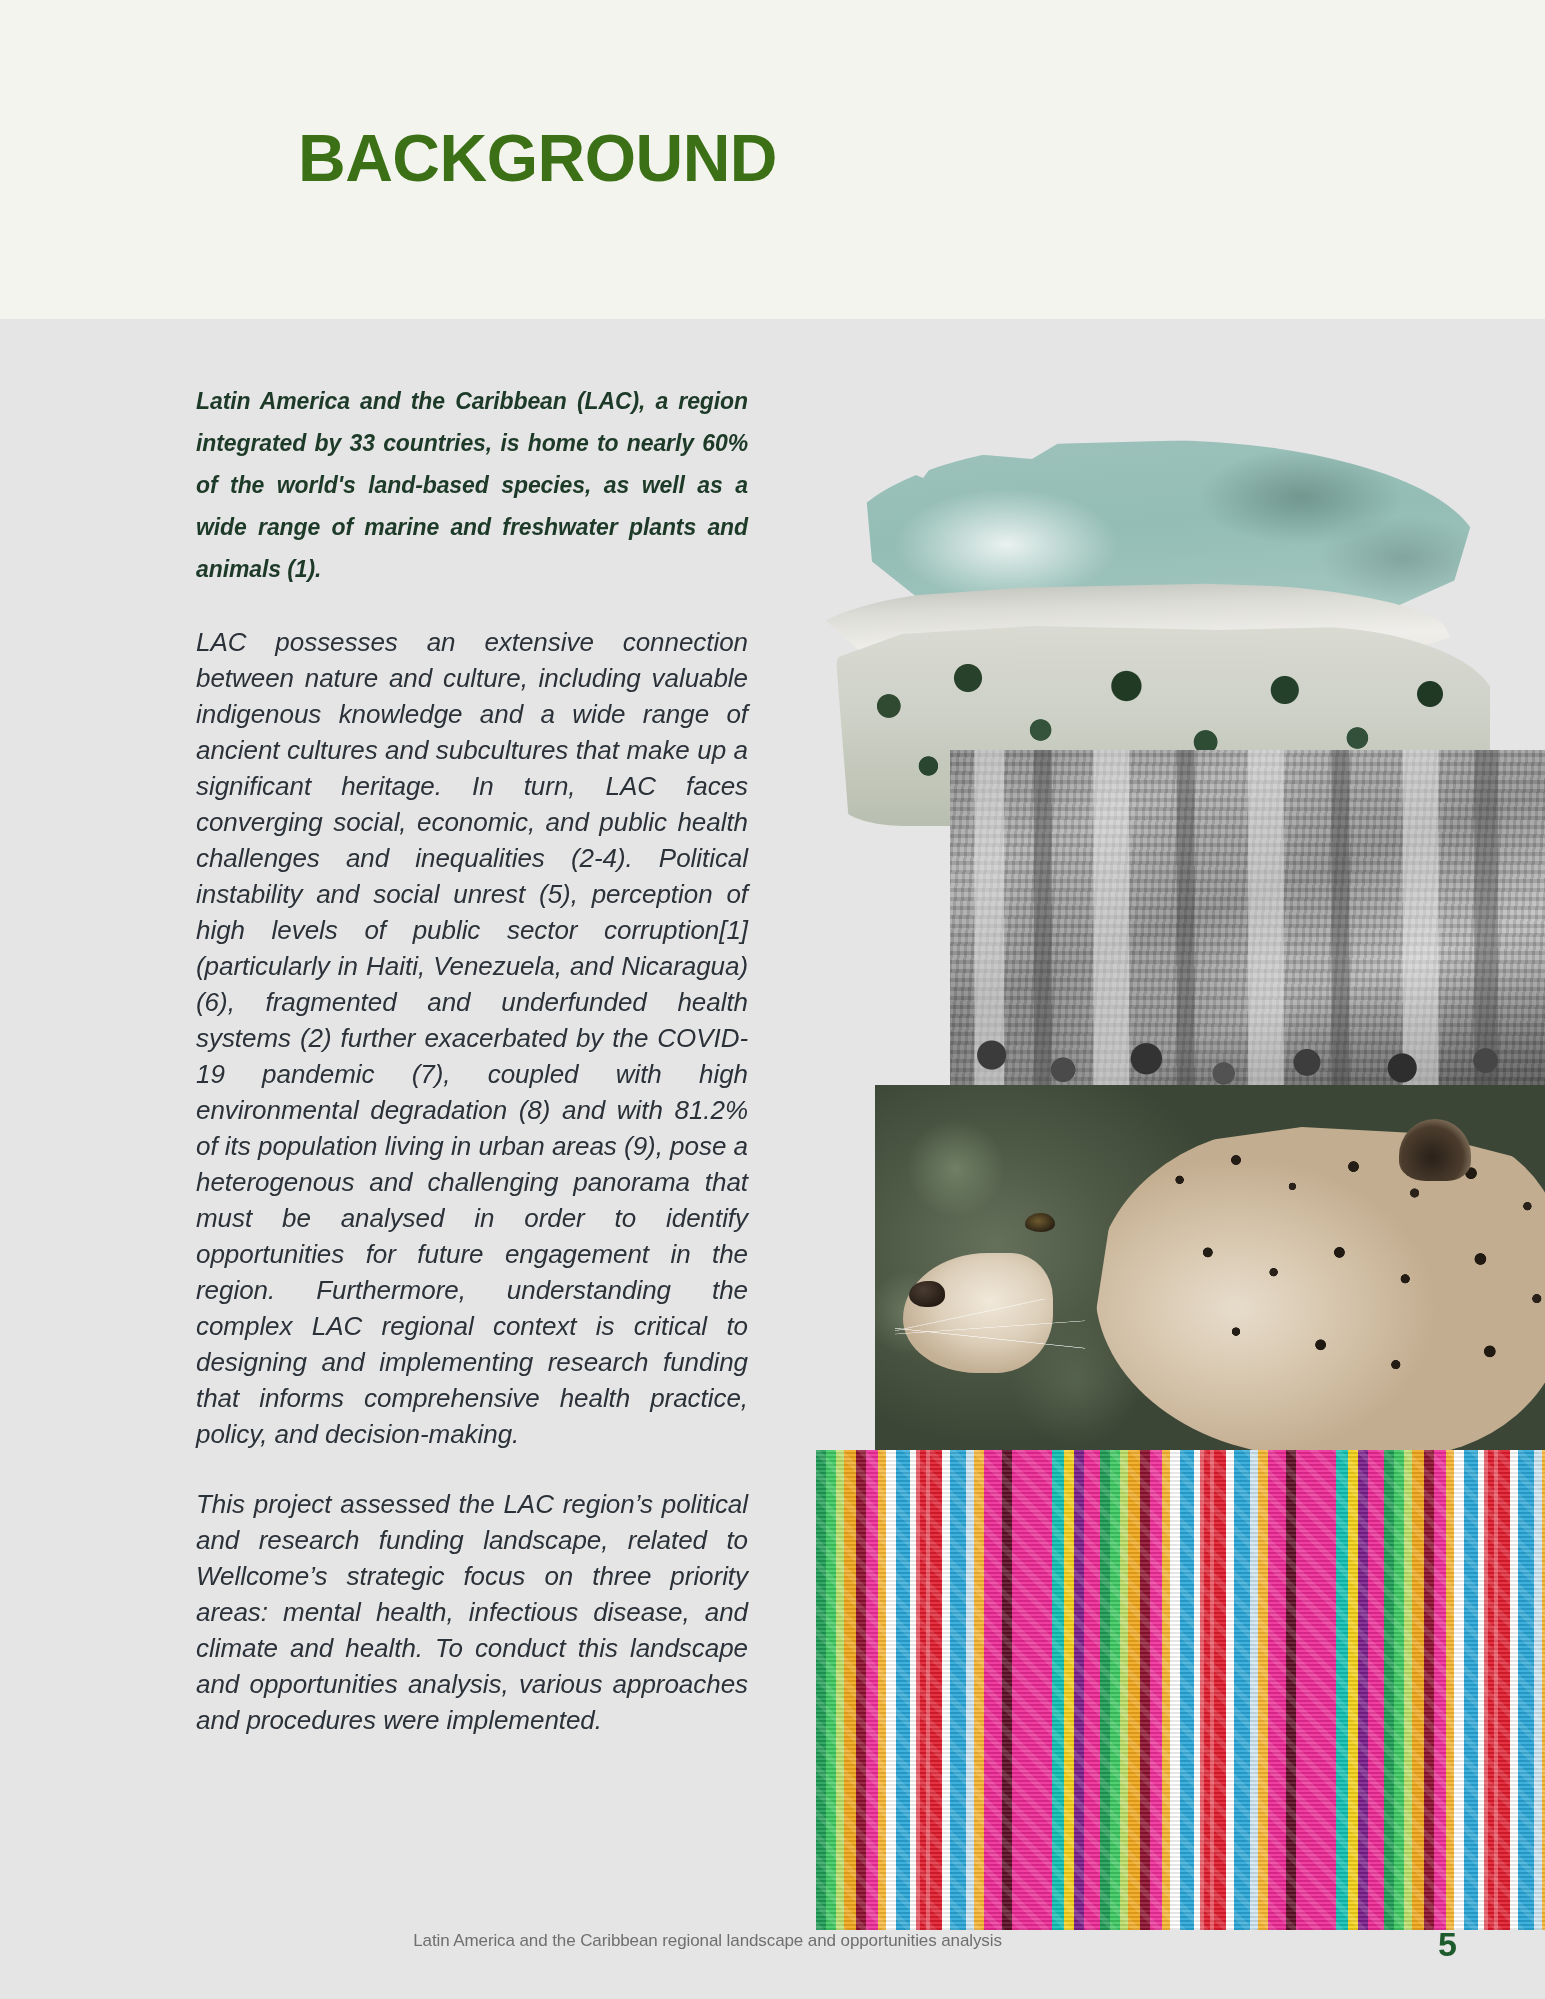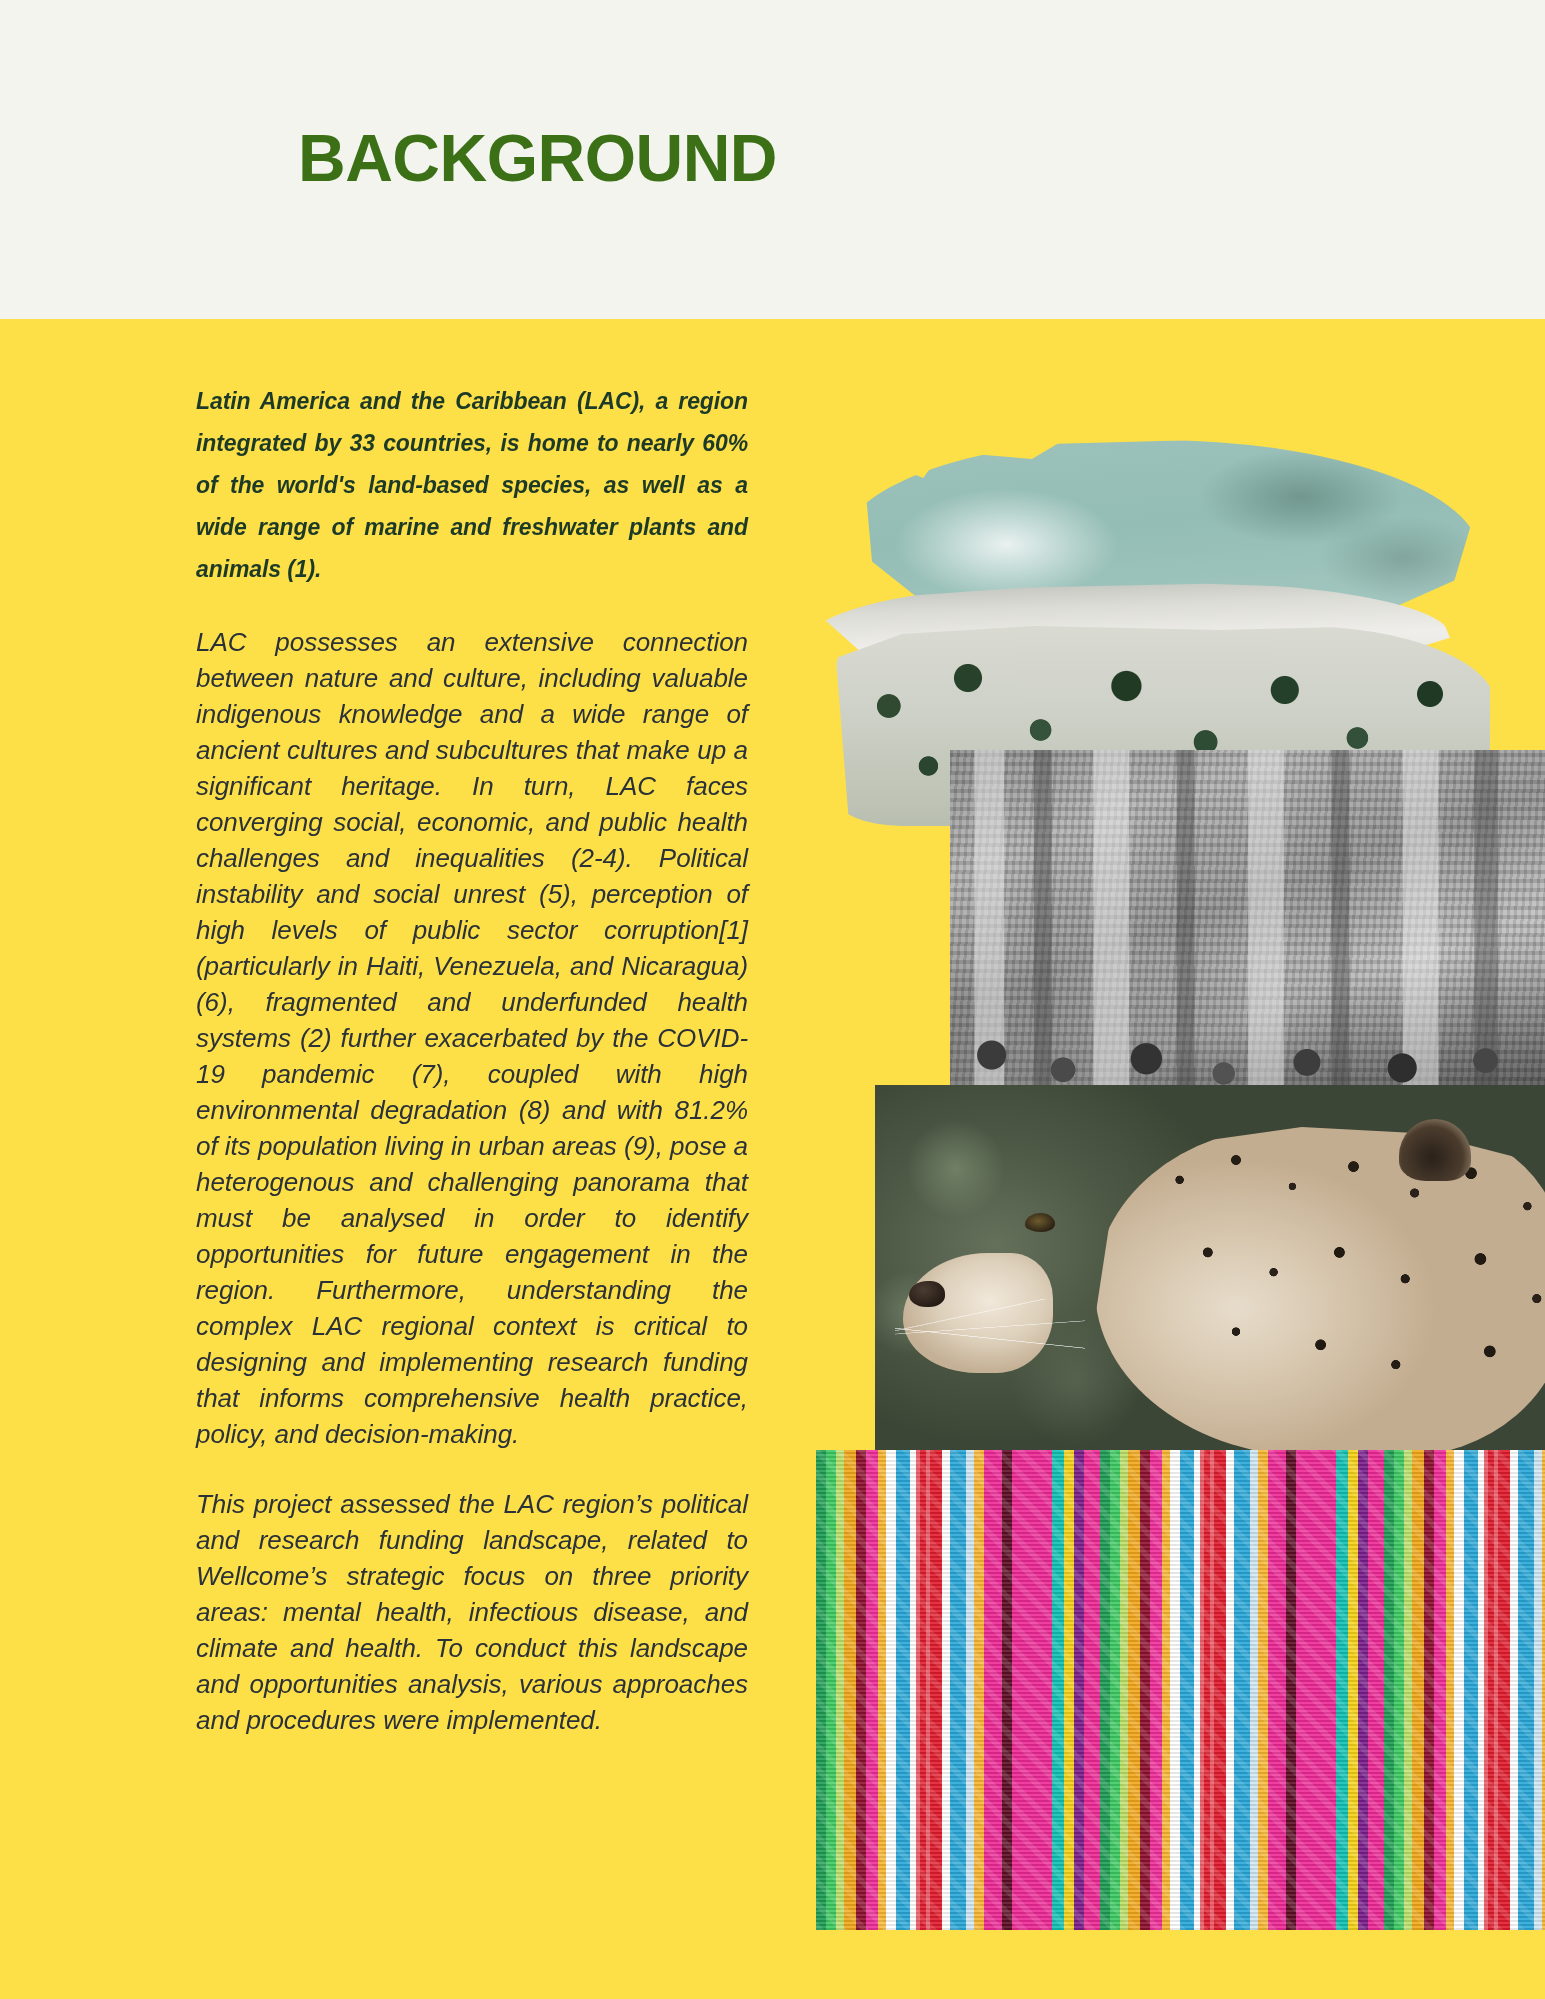--- a/index.html
+++ b/index.html
@@ -8,21 +8,21 @@
     width: 1545px;
     height: 1999px;
     background: #ffffff;
     font-family: "Liberation Sans", sans-serif;
   }
 
   .page {
     position: relative;
     width: 1545px;
     height: 1999px;
-    background: #fde047;
+    background: #e5e5e5;
     overflow: hidden;
   }
 
   
   .header-band {
     position: absolute;
     left: 0; top: 0;
     width: 1545px;
     height: 319px;
     background: #f3f4ed;
@@ -370,14 +370,18 @@
       <div class="jaguar-eye"></div>
       <div class="jaguar-whisk"></div>
     </div>
 
     <div class="img-textile">
       <div class="textile-motif"></div>
     </div>
 
   </div>
 
+  <div class="footer">
+    <div class="footer-text">Latin America and the Caribbean regional landscape and opportunities analysis</div>
+    <div class="page-number">5</div>
+  </div>
 
 </div>
 
 </body></html>

